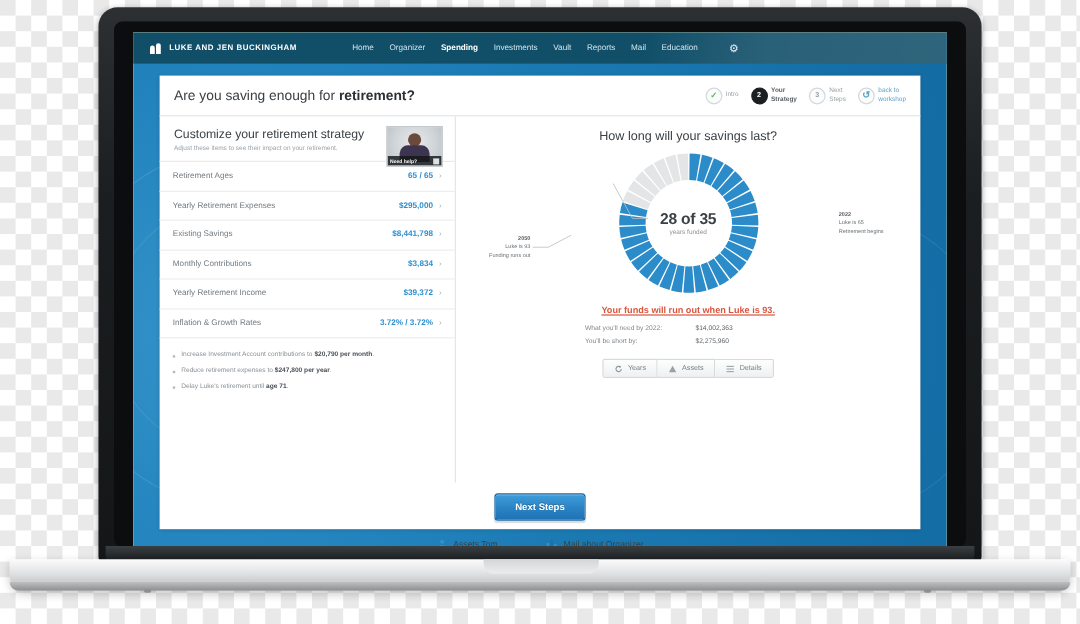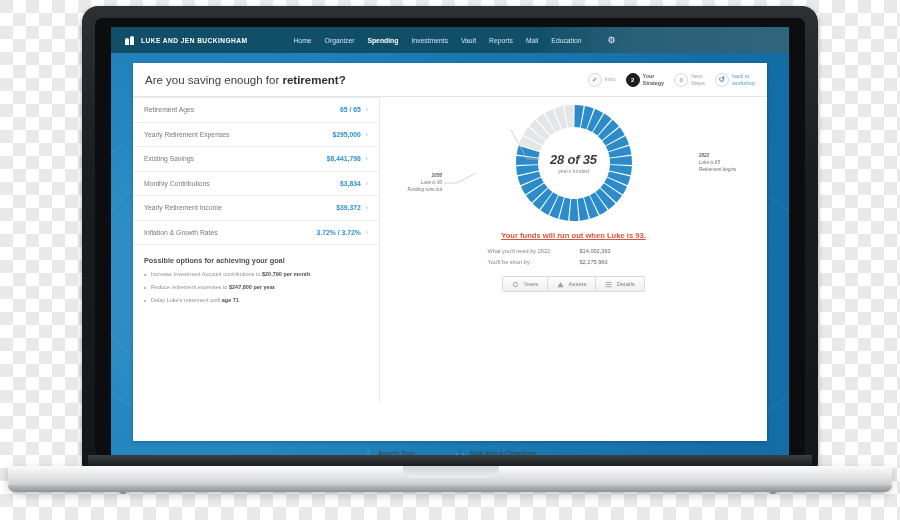--- a/index.html
+++ b/index.html
@@ -172,21 +172,21 @@
     font-size:5.5px;color:#8b9298;line-height:1.45;margin-bottom:5px;
     padding-left:7px;position:relative;
   }
   .opt-list li:before{
     content:"";position:absolute;left:0;top:3px;width:2px;height:2px;background:#b4bbc0;
   }
   .opt-list li b{color:#4a5057;}
 
   
   .rc-title{font-size:10.5px;color:#3b4045;text-align:center;padding-top:11px;}
-  .donut-wrap{position:relative;width:100%;height:128px;margin-top:2px;font-style:italic;}
+  .donut-wrap{position:relative;width:100%;height:128px;margin-top:2px;}
   .donut{position:absolute;left:50%;top:2px;transform:translateX(-50%);}
   .donut-center{
     position:absolute;left:50%;top:50%;transform:translate(-50%,-50%);
     text-align:center;pointer-events:none;
   }
   .dc-main{font-size:13px;font-weight:bold;color:#3b4045;letter-spacing:-.2px;}
   .dc-sub{font-size:5.4px;color:#8b9298;margin-top:1px;}
 
   .anno{position:absolute;font-size:4.6px;color:#6b7278;line-height:1.5;}
   .anno b{font-weight:bold;color:#54595e;}
@@ -290,20 +290,33 @@
           <div class="step back">
             <span class="bub">↺</span>
             <span class="lbl"><span>back to</span><br><span>workshop</span></span>
           </div>
         </div>
       </div>
 
       <div class="card-body">
 
         <div class="left-col">
+          <div class="lc-head">
+            <div class="lc-title">Customize your retirement strategy</div>
+            <div class="lc-sub">Adjust these items to see their impact on your retirement.</div>
+            <div class="video">
+              <div class="ph"></div>
+              <div class="head"></div>
+              <div class="body"></div>
+              <div class="cap">
+                <span>Need help?</span>
+                <span class="pl"></span>
+              </div>
+            </div>
+          </div>
 
           <div class="rows">
             <div class="row">
               <span class="rl">Retirement Ages</span>
               <span class="rv">65 / 65</span>
               <span class="chev">›</span>
             </div>
             <div class="row">
               <span class="rl">Yearly Retirement Expenses</span>
               <span class="rv">$295,000</span>
@@ -325,30 +338,30 @@
               <span class="chev">›</span>
             </div>
             <div class="row">
               <span class="rl">Inflation &amp; Growth Rates</span>
               <span class="rv">3.72% / 3.72%</span>
               <span class="chev">›</span>
             </div>
           </div>
 
           <div class="options">
-            <div class="opt-title">Possible options for achieving your goal</div>
             <ul class="opt-list">
               <li><span>Increase Investment Account contributions to </span><b>$20,790 per month</b><span>.</span></li>
               <li><span>Reduce retirement expenses to </span><b>$247,800 per year</b><span>.</span></li>
               <li><span>Delay Luke's retirement until </span><b>age 71</b><span>.</span></li>
             </ul>
           </div>
         </div>
 
         <div class="right-col">
+          <div class="rc-title">How long will your savings last?</div>
 
           <div class="donut-wrap">
             <svg class="donut" width="124" height="124" viewBox="0 0 124 124">
               <g id="donut-segments">
                   <path d="M 62.65797501413161 4.003732284906661 A 58 58 0 0 1 71.70823238815481 4.818270191453799 L 68.02579941333747 26.50789184297132 A 36 36 0 0 0 62.408398284633414 26.00231659063172 Z" fill="#2b8cc9"></path>
                   <path d="M 73.00303455808017 5.053242142210642 A 58 58 0 0 1 81.76240921352571 7.470675943331614 L 74.26632296011941 28.15421265448169 A 36 36 0 0 0 68.82946972570493 26.653736502061776 Z" fill="#2b8cc9"></path>
                   <path d="M 82.99444751800505 7.933067653012422 A 58 58 0 0 1 91.18140594620942 11.875699037268028 L 80.11259679419895 30.888364919683603 A 36 36 0 0 0 75.0310363904859 28.441214405318057 Z" fill="#2b8cc9"></path>
                   <path d="M 92.3110816604123 12.550648855866498 A 58 58 0 0 1 99.66248828124117 17.891758406558864 L 85.37671686421866 34.6224707351055 A 36 36 0 0 0 80.81377482370418 31.30729928984817 Z" fill="#2b8cc9"></path>
                   <path d="M 100.65349269821283 18.757572891554673 A 58 58 0 0 1 106.93306725411526 25.325492953044964 L 89.88949001979569 39.23651286740722 A 36 36 0 0 0 85.99182305406313 35.159872829240825 Z" fill="#2b8cc9"></path>
                   <path d="M 107.75354867649307 26.354344114495817 A 58 58 0 0 1 112.7594604743912 33.93797633190512 L 93.50587201858764 44.58219220601007 A 36 36 0 0 0 90.39875435092674 39.875110140031886 Z" fill="#2b8cc9"></path>
@@ -437,20 +450,23 @@
                 <rect x="1" y="2" width="14" height="2" fill="#9aa1a7"></rect>
                 <rect x="1" y="7" width="14" height="2" fill="#9aa1a7"></rect>
                 <rect x="1" y="12" width="14" height="2" fill="#9aa1a7"></rect>
               </svg>
               <span>Details</span>
             </div>
           </div>
         </div>
       </div>
 
+      <div class="card-foot">
+        <button class="nextbtn">Next Steps</button>
+      </div>
     </div>
 
     <div class="links">
       <div class="flink">
         <svg width="9" height="9" viewBox="0 0 16 16">
           <circle cx="8" cy="4.5" r="3.2" fill="#2e90cf"></circle>
           <path d="M1.5 15 a6.5 6 0 0 1 13 0 Z" fill="#2e90cf"></path>
         </svg>
         <span><span>Assets </span><b>Tom</b></span>
       </div>

